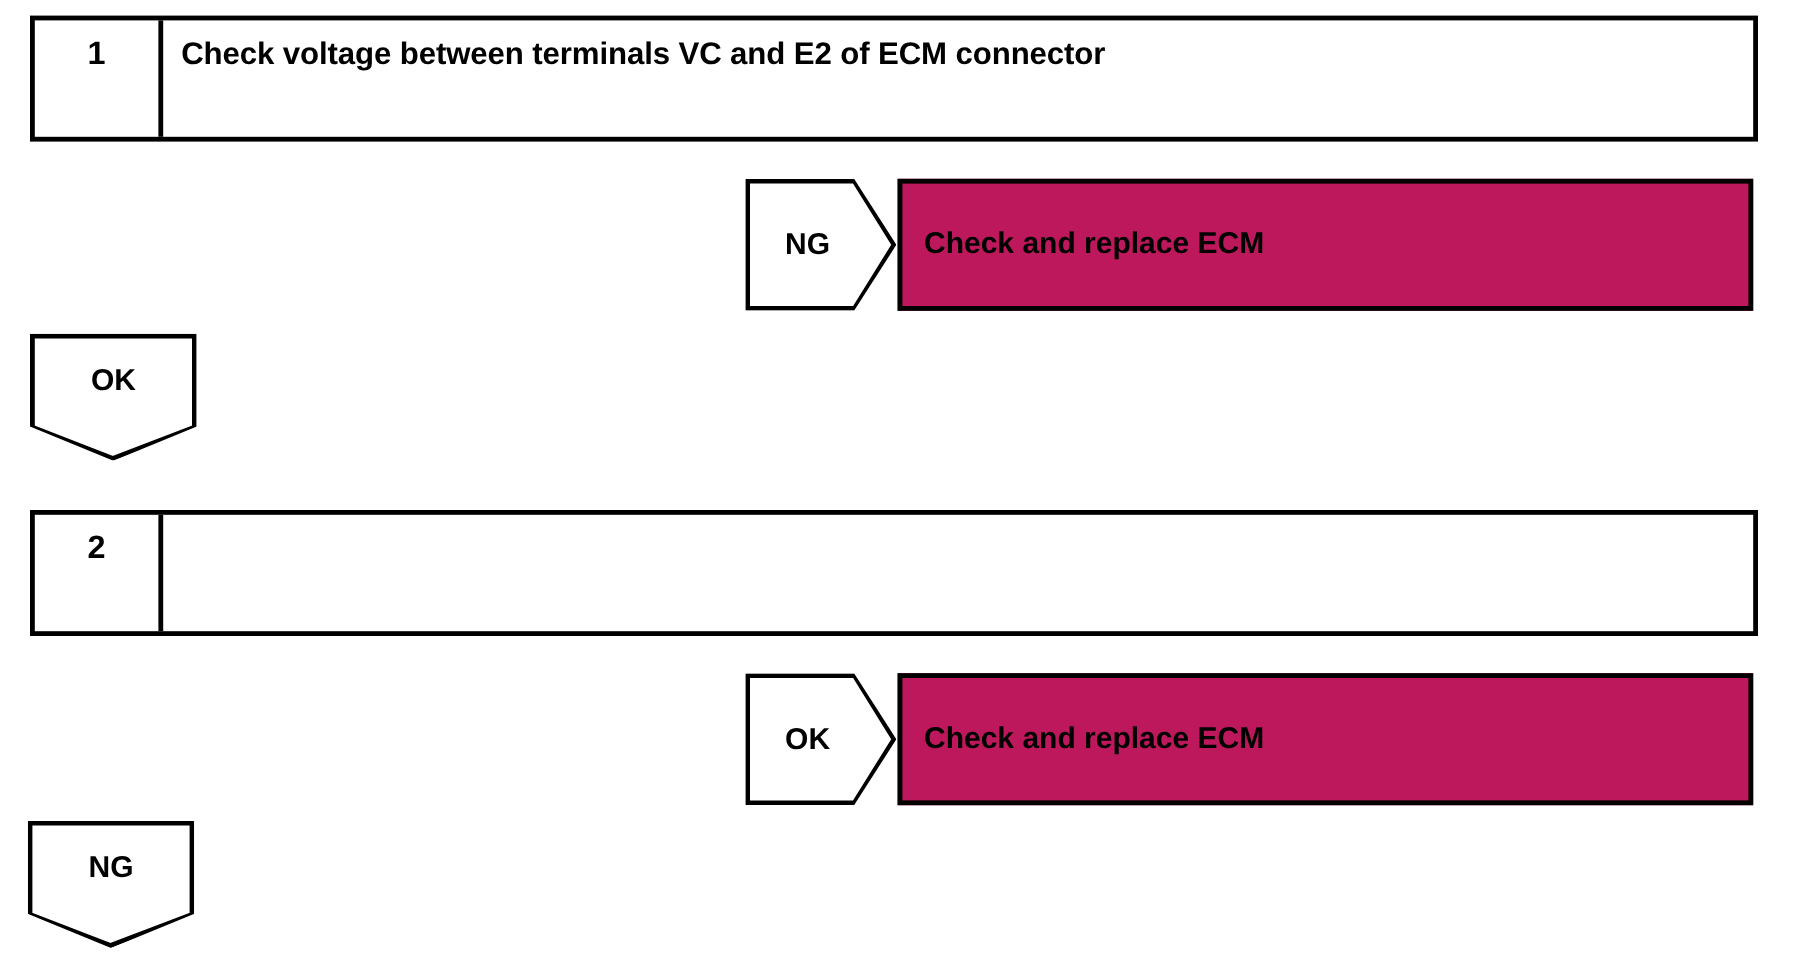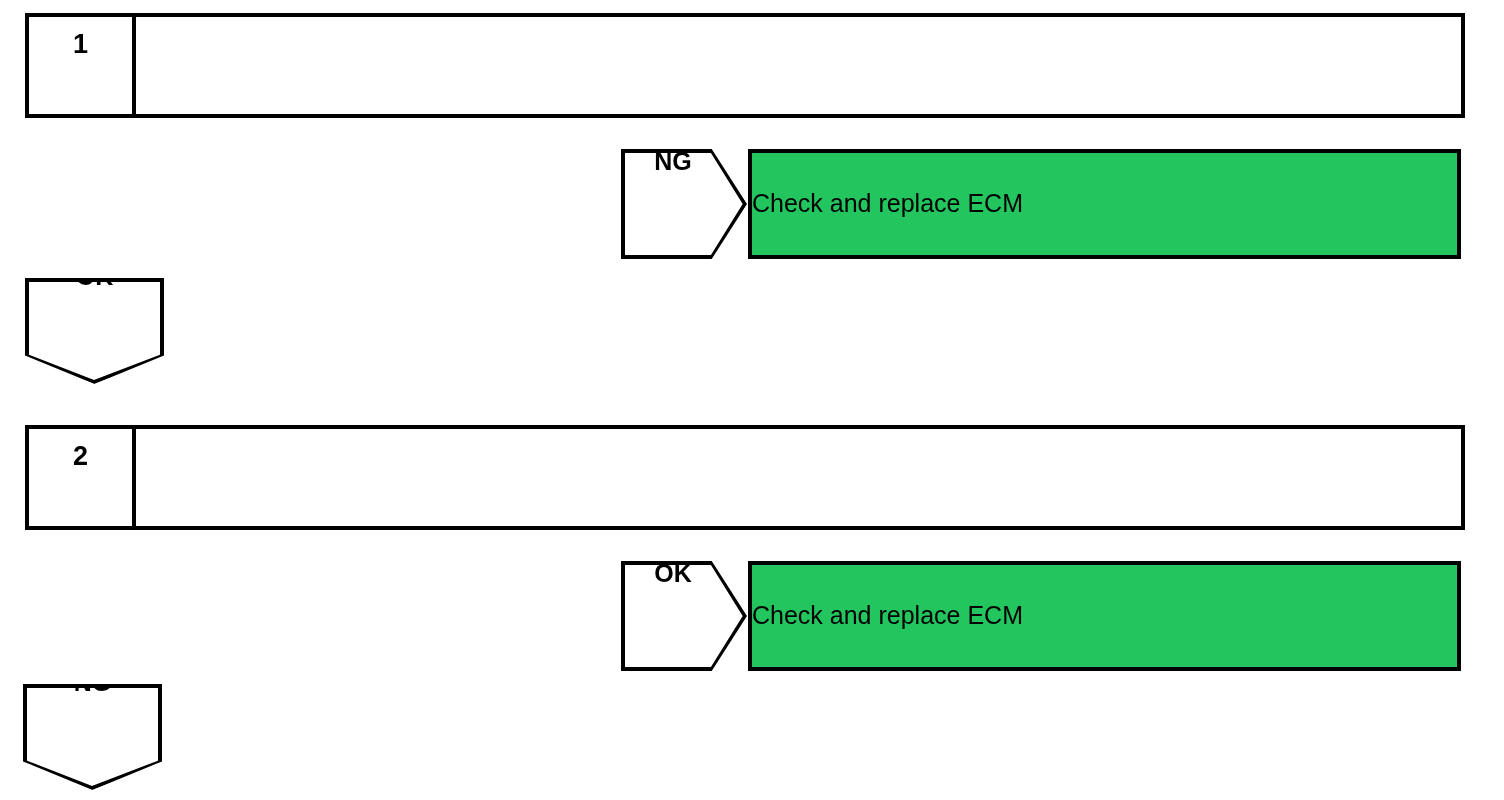--- a/index.html
+++ b/index.html
@@ -54,35 +54,36 @@
     line-height: 1.12;
     letter-spacing: -0.1px;
     white-space: nowrap;
   }
 
   
   .result-box {
     position: absolute;
     box-sizing: border-box;
     border: 4px solid #000000;
-    background: #22c55e;
+    background: #be185d;
     display: flex;
     align-items: center;
+    padding-left: 18px;
     font-size: 25px;
-    font-weight: normal;
+    font-weight: bold;
     color: #000000;
     line-height: 1.1;
     white-space: nowrap;
   }
 
   
   .tag {
     position: absolute;
     display: flex;
-    align-items: flex-start;
+    align-items: center;
     justify-content: center;
     color: #000000;
     font-weight: bold;
     font-size: 25px;
     line-height: 1;
     background: #ffffff;
   }
   .tag-right {
     
     clip-path: polygon(0% 0%, 72% 0%, 100% 50%, 72% 100%, 0% 100%);
@@ -110,20 +111,21 @@
     pointer-events: none;
   }
 </style>
 </head>
 <body>
 
 <div id="flowchart">
 
   <div class="step-row" style="left:25px; top:13px; width:1440px; height:105px;">
     <div class="step-num">1</div>
+    <div class="step-text">Check voltage between terminals VC and E2 of ECM connector</div>
   </div>
 
   <div class="tag tag-right" style="left:621px; top:149px; width:126px; height:110px;">
     <svg viewBox="0 0 126 110" preserveAspectRatio="none">
       <polygon points="2,2 91,2 124,55 91,108 2,108" fill="#ffffff" stroke="#000000" stroke-width="4"></polygon>
     </svg>
     <span class="tag-label">NG</span>
   </div>
 
   <div class="result-box" style="left:748px; top:149px; width:713px; height:110px;">

